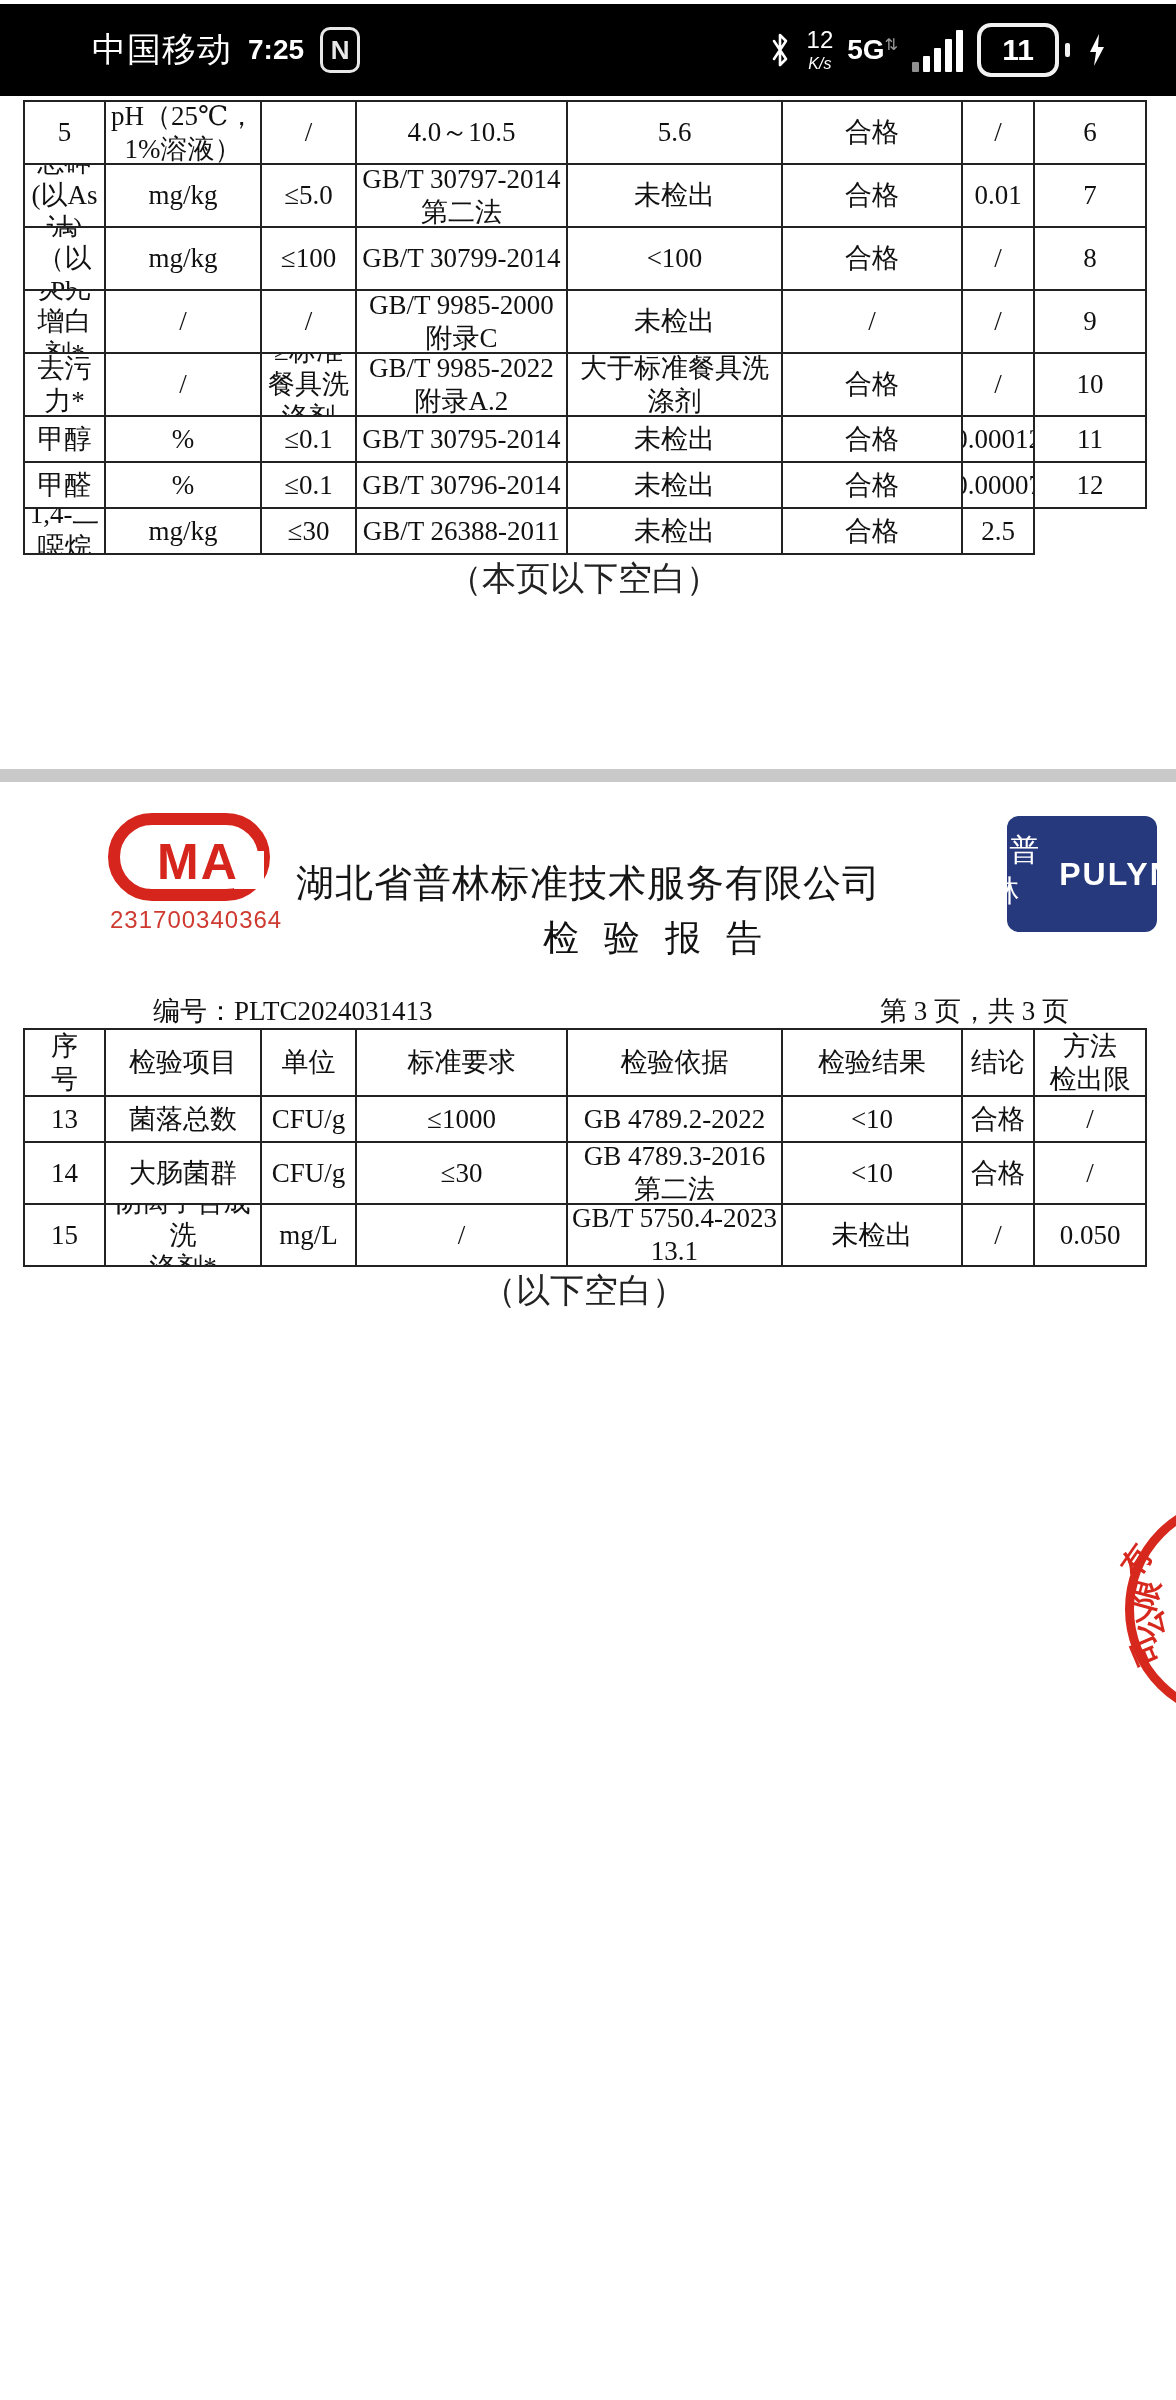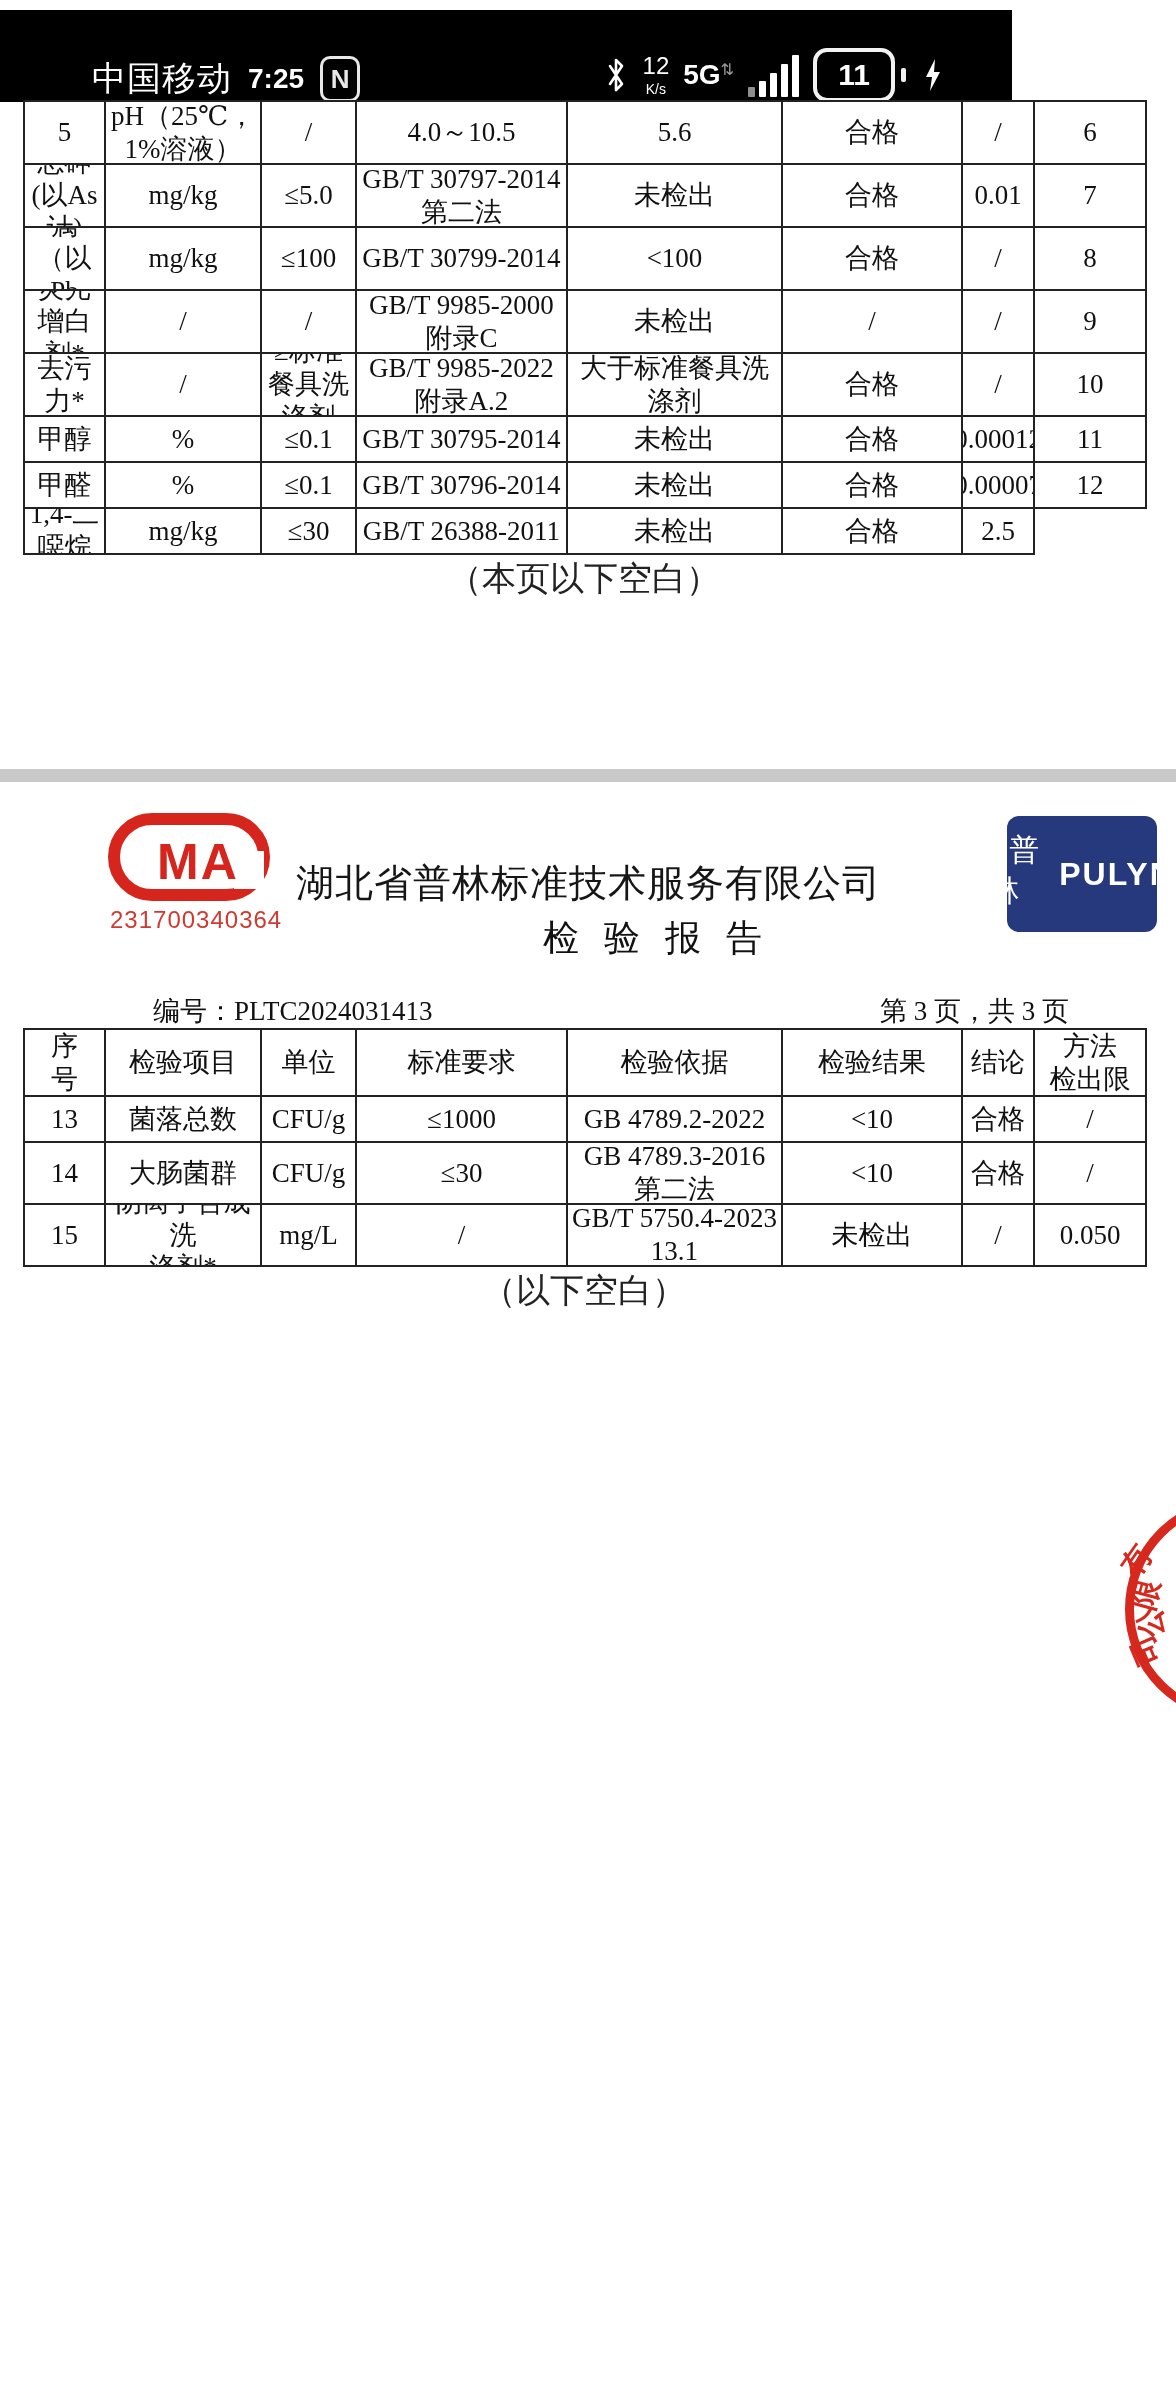--- a/index.html
+++ b/index.html
@@ -4,33 +4,33 @@
 <style>
   html,body{margin:0;padding:0;}
   body{
     width:1176px;height:2400px;position:relative;overflow:hidden;
     background:#ffffff;
     font-family:"Liberation Serif","DejaVu Serif",serif;
     color:#1a1a1a;
   }
   
   .statusbar{
-    position:absolute;left:0;top:10px;width:1012px;height:92px;background:#000;
-    display:flex;align-items:flex-end;justify-content:space-between;
+    position:absolute;left:0;top:4px;width:1176px;height:92px;background:#000;
+    display:flex;align-items:center;justify-content:space-between;
     font-family:"Liberation Sans","DejaVu Sans",sans-serif;color:#fff;
   }
   .sb-left{display:flex;align-items:center;gap:16px;padding-left:92px;}
   .sb-carrier{font-size:34px;letter-spacing:1px;}
   .sb-time{font-size:28px;font-weight:bold;}
   .nfc{width:34px;height:40px;border:3px solid #e8e8e8;border-radius:10px;
        display:flex;align-items:center;justify-content:center;
        font-size:26px;font-weight:bold;color:#e8e8e8;}
   .sb-right{display:flex;align-items:center;gap:14px;padding-right:66px;}
   .speed{display:flex;flex-direction:column;align-items:center;line-height:1;}
-  .speed .v{font-size:24px;} .speed .u{font-size:14px;margin-top:4px;}
+  .speed .v{font-size:24px;} .speed .u{font-size:16px;margin-top:4px;font-style:italic;}
   .net5g{display:flex;flex-direction:row;align-items:flex-start;line-height:1;}
   .net5g .g{font-size:28px;font-weight:bold;}
   .net5g .arr{font-size:16px;color:#9a9a9a;margin-top:1px;}
   .bars{display:flex;align-items:flex-end;gap:4px;height:44px;}
   .bars i{display:block;width:7px;background:#fff;border-radius:1px;}
   .bars i:nth-child(1){height:10px;background:#8f8f8f;}
   .bars i:nth-child(2){height:16px;}
   .bars i:nth-child(3){height:24px;}
   .bars i:nth-child(4){height:33px;}
   .bars i:nth-child(5){height:42px;}

